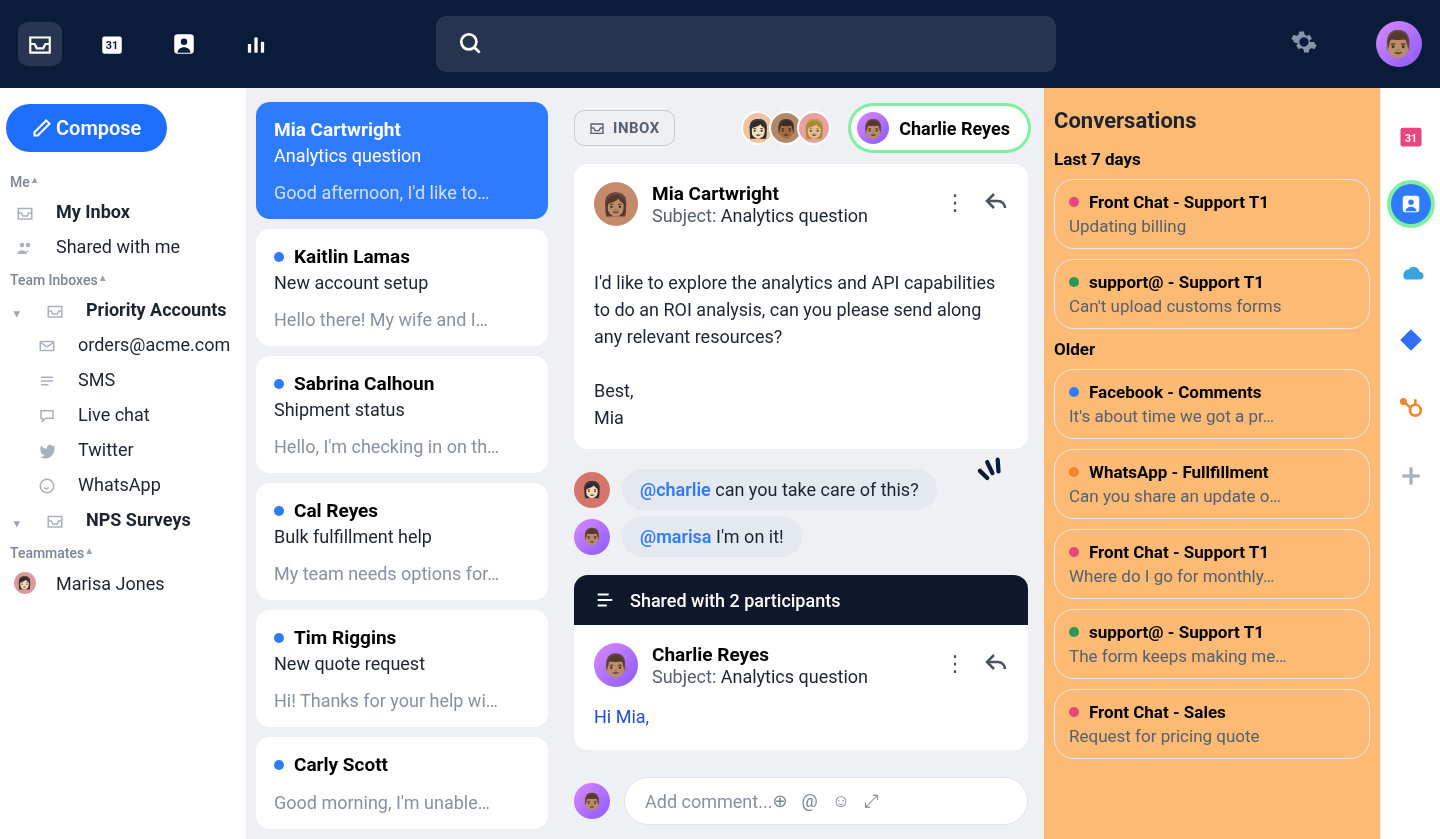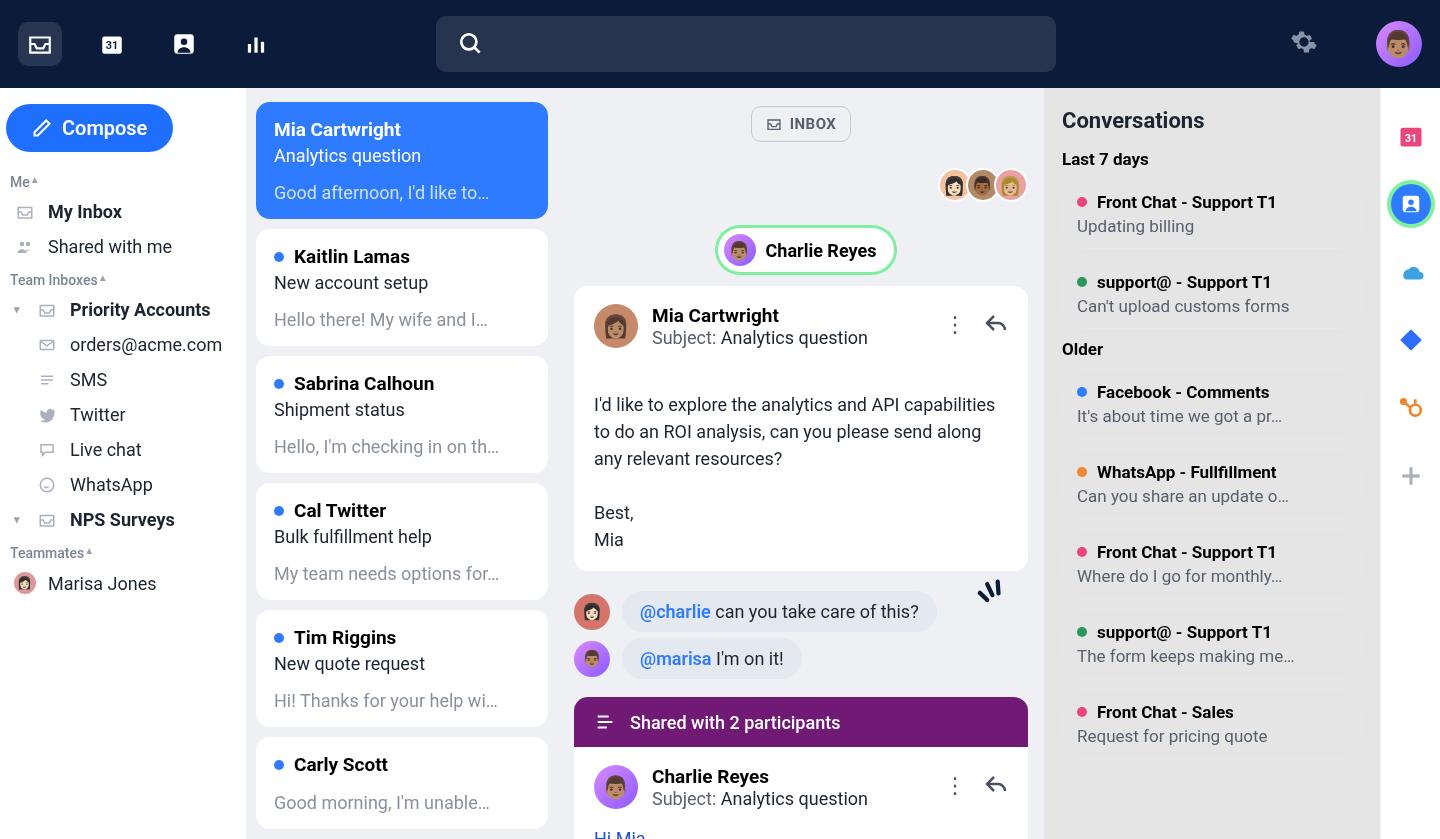--- a/index.html
+++ b/index.html
@@ -13,44 +13,44 @@
 .search-bar svg { color: #fff; }
 .spacer { flex: 1; }
 .gear { color: #8a94a8; cursor: pointer; margin-right: 20px; }
 .avatar-top { width: 46px; height: 46px; border-radius: 50%; background: linear-gradient(135deg,#d98aff,#8a5aff); display:flex;align-items:center;justify-content:center;font-size:26px;color:#fff; margin-left: 10px; }
 
 
 .main { display: flex; height: calc(839px - 88px); }
 
 
 .sidebar { width: 246px; background: #fff; padding: 16px 0 0 0; overflow: hidden; }
-.compose-btn { margin: 0 0 14px 6px; background: #1f6fff; color: #fff; border: none; border-radius: 26px; padding: 12px 26px; font-size: 20px; font-weight: 600; display: flex; align-items: center; gap: 10px; cursor: pointer; }
+.compose-btn { margin: 0 0 14px 6px; background: #1f6fff; color: #fff; border: none; border-radius: 26px; padding: 12px 26px; font-size: 20px; font-weight: 600; display: flex; align-items: center; gap: 4px; cursor: pointer; }
 .section-label { font-size: 14px; color: #7c8594; padding: 8px 10px 4px 10px; display:flex;align-items:flex-start;gap:0; font-weight: 500; }
 .section-label .caret { font-size: 10px; color: #9aa3b0; }
-.side-item { display: flex; align-items: center; gap: 12px; padding: 7px 10px 7px 14px; font-size: 18px; color: #1c2430; cursor: pointer; }
+.side-item { display: flex; align-items: flex-end; gap: 20px; padding: 7px 10px 7px 14px; font-size: 18px; color: #1c2430; cursor: pointer; }
 .side-item.bold { font-weight: 700; }
 .side-item .icon { width: 22px; color: #aab1bc; display:flex;align-items:center;justify-content:center; }
 .side-item.sub { padding-left: 36px; }
 .teammate-avatar { width: 22px; height: 22px; border-radius: 50%; background: #d99; display:inline-flex;align-items:center;justify-content:center;font-size:12px;color:#fff; }
 
 
 .conv-list { width: 312px; background: #eef0f4; padding: 14px 10px; overflow: hidden; display: flex; flex-direction: column; gap: 10px; }
 .conv-card { background: #fff; border-radius: 14px; padding: 16px 18px; cursor: pointer; }
 .conv-card.active { background: #2f7bff; color: #fff; }
 .conv-card .name { font-size: 19px; font-weight: 700; display:flex;align-items:center;gap:10px; }
 .conv-card .dot { width: 10px; height: 10px; border-radius: 50%; background: #2f7bff; display:inline-block; }
 .conv-card.active .name { color: #fff; }
 .conv-card .subject { font-size: 18px; margin-top: 4px; color: #1c2430; }
 .conv-card.active .subject { color: #fff; }
 .conv-card .preview { font-size: 18px; margin-top: 16px; color: #8a919d; overflow:hidden;text-overflow:ellipsis;white-space:nowrap; }
 .conv-card.active .preview { color: #cfe0ff; }
 
 
 .msg-pane { flex: 1; background: #eef0f4; padding: 18px 16px 0 16px; display: flex; flex-direction: column; overflow: hidden; }
-.msg-topbar { display: flex; align-items: center; gap: 26px; margin-bottom: 14px; flex-direction: column; }
+.msg-topbar { display: flex; align-items: center; gap: 10px; margin-bottom: 14px; }
 .inbox-chip { border: 1.5px solid #c5cbd6; border-radius: 10px; padding: 8px 14px; display: flex; align-items: center; gap: 8px; color: #56606e; font-weight: 700; font-size: 15px; letter-spacing: 0.5px; }
 .participants { display: flex; gap: -4px; margin-left: auto; }
 .part-av { width: 34px; height: 34px; border-radius: 50%; border: 2px solid #fff; background: #ddd; display:inline-flex;align-items:center;justify-content:center;font-size:18px; margin-left:-6px; }
 .charlie-chip { margin-left: 10px; background: #fff; border-radius: 22px; padding: 6px 18px 6px 6px; display: flex; align-items: center; gap: 10px; box-shadow: 0 0 0 3px #7ff0a0; font-weight: 700; font-size: 18px; }
 .charlie-av { width: 32px; height: 32px; border-radius: 50%; background: linear-gradient(135deg,#d98aff,#8a5aff); display:inline-flex;align-items:center;justify-content:center;color:#fff; }
 
 .msg-card { background: #fff; border-radius: 14px; padding: 18px 20px; margin-bottom: 14px; }
 .msg-header { display: flex; align-items: center; gap: 14px; }
 .msg-av { width: 44px; height: 44px; border-radius: 50%; background:#c97; display:flex;align-items:center;justify-content:center;font-size:22px; }
 .msg-from { font-size: 19px; font-weight: 700; }
@@ -58,29 +58,29 @@
 .msg-subj .val { color: #1c2430; }
 .msg-actions { margin-left: auto; display: flex; gap: 18px; color: #4a5260; }
 .msg-actions .act { cursor: pointer; font-size: 22px; }
 .msg-body { margin-top: 16px; font-size: 18px; color: #1c2430; line-height: 1.5; }
 
 .comment-row { display: flex; align-items: center; gap: 12px; margin: 6px 0; }
 .comment-av { width: 36px; height: 36px; border-radius: 50%; display:flex;align-items:center;justify-content:center;color:#fff; }
 .comment-bubble { background: #e4e8ef; border-radius: 22px; padding: 10px 18px; font-size: 18px; color: #1c2430; }
 .mention { color: #2f7bff; font-weight: 600; }
 
-.shared-bar { background: #701a75; color: #fff; border-radius: 14px 14px 0 0; padding: 14px 20px; font-size: 18px; font-weight: 500; display: flex; align-items: center; gap: 14px; margin-top: 12px; }
+.shared-bar { background: #0f172a; color: #fff; border-radius: 14px 14px 0 0; padding: 14px 20px; font-size: 18px; font-weight: 500; display: flex; align-items: center; gap: 14px; margin-top: 12px; }
 .reply-card { background: #fff; border-radius: 0 0 14px 14px; padding: 18px 20px 20px 20px; }
 
 .comment-composer { margin-top: auto; display: flex; align-items: center; gap: 14px; padding: 10px 0 14px 0; }
 .comp-input { flex: 1; background: #fff; border: 1.5px solid #dfe3ea; border-radius: 24px; padding: 12px 20px; font-size: 18px; color: #8a919d; display:flex;align-items:center;justify-content:flex-start; }
 .comp-icons { display: flex; gap: 14px; color: #7c8594; }
 
 
-.right-panel { width: 336px; background: #e5e5e5; padding: 20px 18px; overflow: hidden; }
+.right-panel { width: 336px; background: #fdba74; padding: 20px 10px; overflow: hidden; }
 .rp-title { font-size: 22px; font-weight: 700; color: #1c2430; margin-bottom: 16px; }
 .rp-sub { font-size: 17px; font-weight: 700; margin: 6px 0 10px 0; }
 .rp-card { border: 1.5px solid #e4e8ef; border-radius: 20px; padding: 12px 14px; margin-bottom: 10px; cursor: pointer; }
 .rp-card .title { font-size: 17px; font-weight: 700; display:flex;align-items:center;gap:10px; }
 .rp-card .dot { width: 10px; height: 10px; border-radius: 50%; display:inline-block; }
 .dot.pink { background:#e8467c; } .dot.green{background:#2a9658;} .dot.orange{background:#f0862e;} .dot.blue{background:#2f7bff;}
 .rp-card .preview { font-size: 17px; color: #56606e; margin-top: 4px; overflow:hidden;text-overflow:ellipsis;white-space:nowrap; }
 
 
 .rail { width: 60px; background: #fff; display: flex; flex-direction: column; align-items: center; gap: 28px; padding-top: 28px; border-left: 1px solid #eef0f4; }
@@ -197,33 +197,33 @@
             <svg width="18" height="18" viewBox="0 0 24 24" fill="none" stroke="currentColor" stroke-width="2">
               <line x1="4" y1="7" x2="20" y2="7"></line>
               <line x1="4" y1="12" x2="20" y2="12"></line>
               <line x1="4" y1="17" x2="14" y2="17"></line>
             </svg>
           </span>
           <span>SMS</span>
         </div>
         <div class="side-item sub">
           <span class="icon">
+            <svg width="18" height="18" viewBox="0 0 24 24" fill="none" stroke="currentColor" stroke-width="2">
+              <path d="M4 5h16v10H10l-4 4v-4H4z"></path>
+            </svg>
+          </span>
+          <span>Live chat</span>
+        </div>
+        <div class="side-item sub">
+          <span class="icon">
             <svg width="18" height="18" viewBox="0 0 24 24" fill="currentColor">
               <path d="M22 5.8a8 8 0 01-2.3.6 4 4 0 001.8-2.2 8 8 0 01-2.6 1A4 4 0 0012 9a11 11 0 01-8-4s-4 9 5 13a12 12 0 01-7 2c9 5 20 0 20-11.5 0-.2 0-.4 0-.5A7 7 0 0022 5.8z"></path>
             </svg>
           </span>
           <span>Twitter</span>
-        </div>
-        <div class="side-item sub">
-          <span class="icon">
-            <svg width="18" height="18" viewBox="0 0 24 24" fill="none" stroke="currentColor" stroke-width="2">
-              <path d="M4 5h16v10H10l-4 4v-4H4z"></path>
-            </svg>
-          </span>
-          <span>Live chat</span>
         </div>
         <div class="side-item sub">
           <span class="icon">
             <svg width="18" height="18" viewBox="0 0 24 24" fill="none" stroke="currentColor" stroke-width="2">
               <circle cx="12" cy="12" r="9"></circle>
               <path d="M8 14c2 2 4 2 6 0"></path>
             </svg>
           </span>
           <span>WhatsApp</span>
         </div>
@@ -271,21 +271,21 @@
         <div class="name">
           <span class="dot"></span>
           <span>Sabrina Calhoun</span>
         </div>
         <div class="subject">Shipment status</div>
         <div class="preview">Hello, I'm checking in on th…</div>
       </div>
       <div class="conv-card">
         <div class="name">
           <span class="dot"></span>
-          <span>Cal Twitter</span>
+          <span>Cal Reyes</span>
         </div>
         <div class="subject">Bulk fulfillment help</div>
         <div class="preview">My team needs options for…</div>
       </div>
       <div class="conv-card">
         <div class="name">
           <span class="dot"></span>
           <span>Tim Riggins</span>
         </div>
         <div class="subject">New quote request</div>

